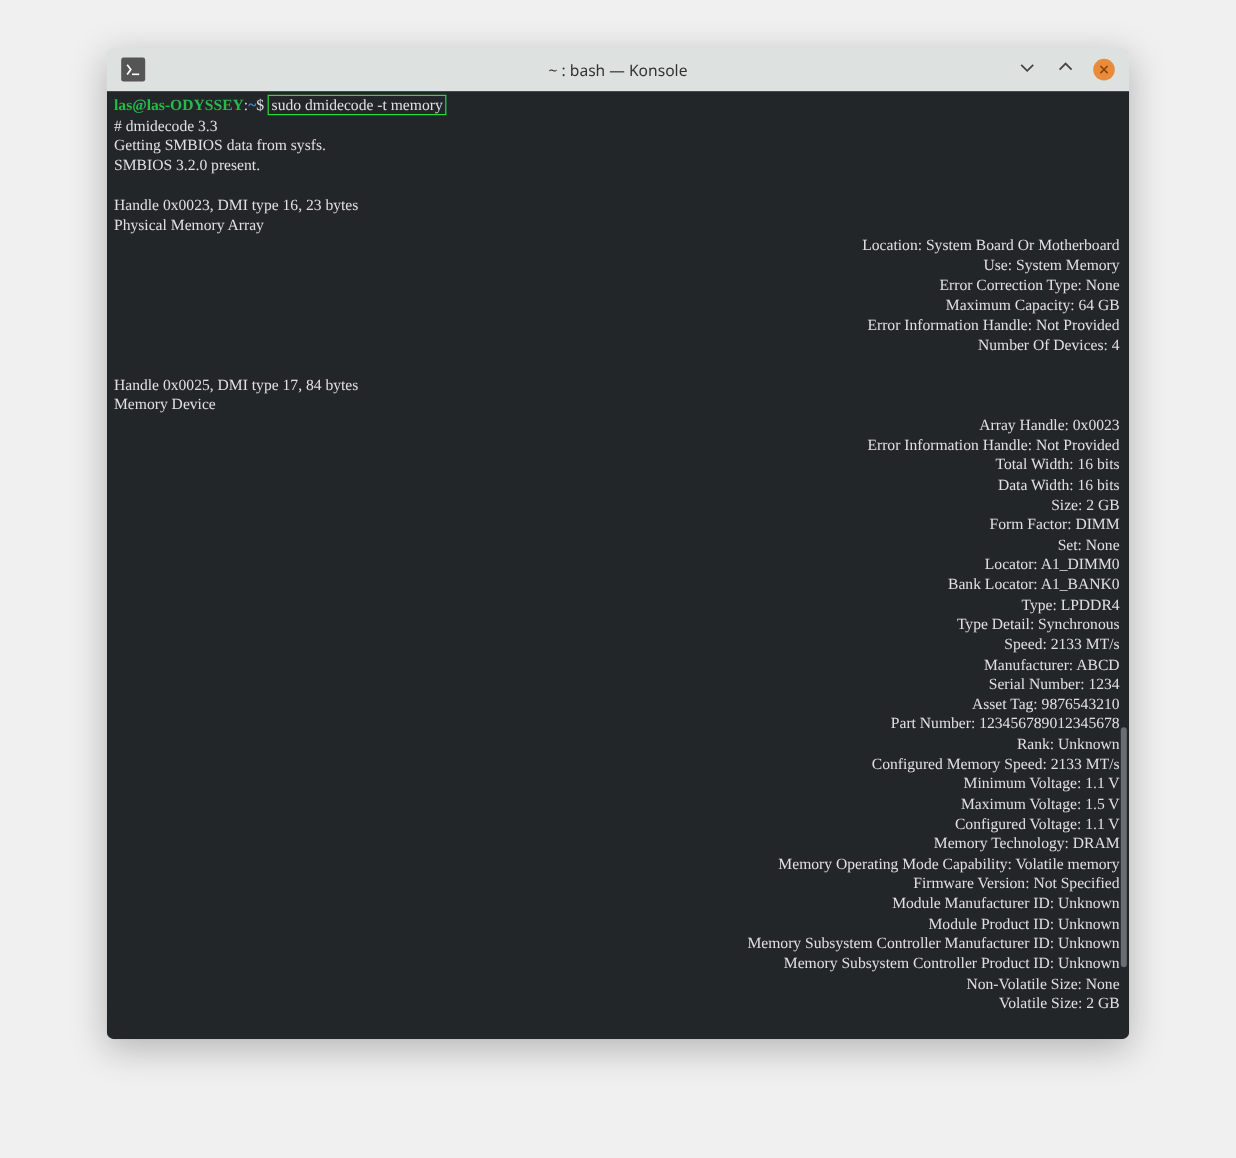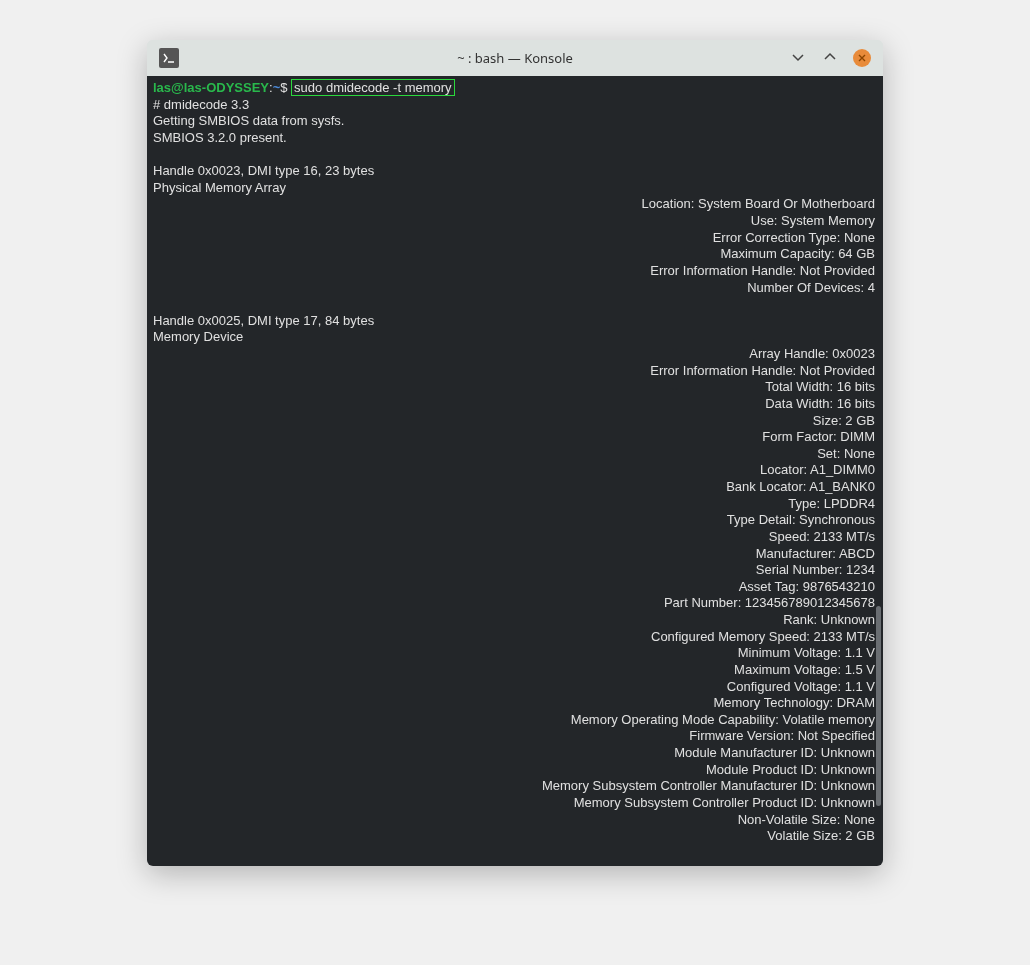--- a/index.html
+++ b/index.html
@@ -9,21 +9,21 @@
     }
     body {
       background: #f0f0f0;
       font-family: "Noto Sans", "Segoe UI", sans-serif;
       display: flex;
       justify-content: center;
       align-items: flex-start;
       padding: 40px;
     }
     .window {
-      width: 736px;
+      width: 852px;
       background: #dde2e0;
       border-radius: 6px;
       box-shadow: 0 8px 30px rgba(0,0,0,0.25);
       overflow: hidden;
     }
     .titlebar {
       display: flex;
       align-items: center;
       padding: 8px 12px;
       background: #dde2e0;
@@ -79,21 +79,21 @@
       background: #dde2e0;
       font-size: 13px;
       color: #333;
     }
     .menubar span {
       padding: 6px 12px;
       cursor: pointer;
     }
     .terminal {
       background: #232629;
-      font-family: Liberation Sans, sans-serif;
+      font-family: Liberation Serif, serif;
       font-size: 13px;
       line-height: 1.28;
       color: #e0e0e0;
       padding: 4px 8px 12px 6px;
       height: 790px;
       overflow-y: auto;
       position: relative;
       white-space: pre;
     }
     .terminal::-webkit-scrollbar {

